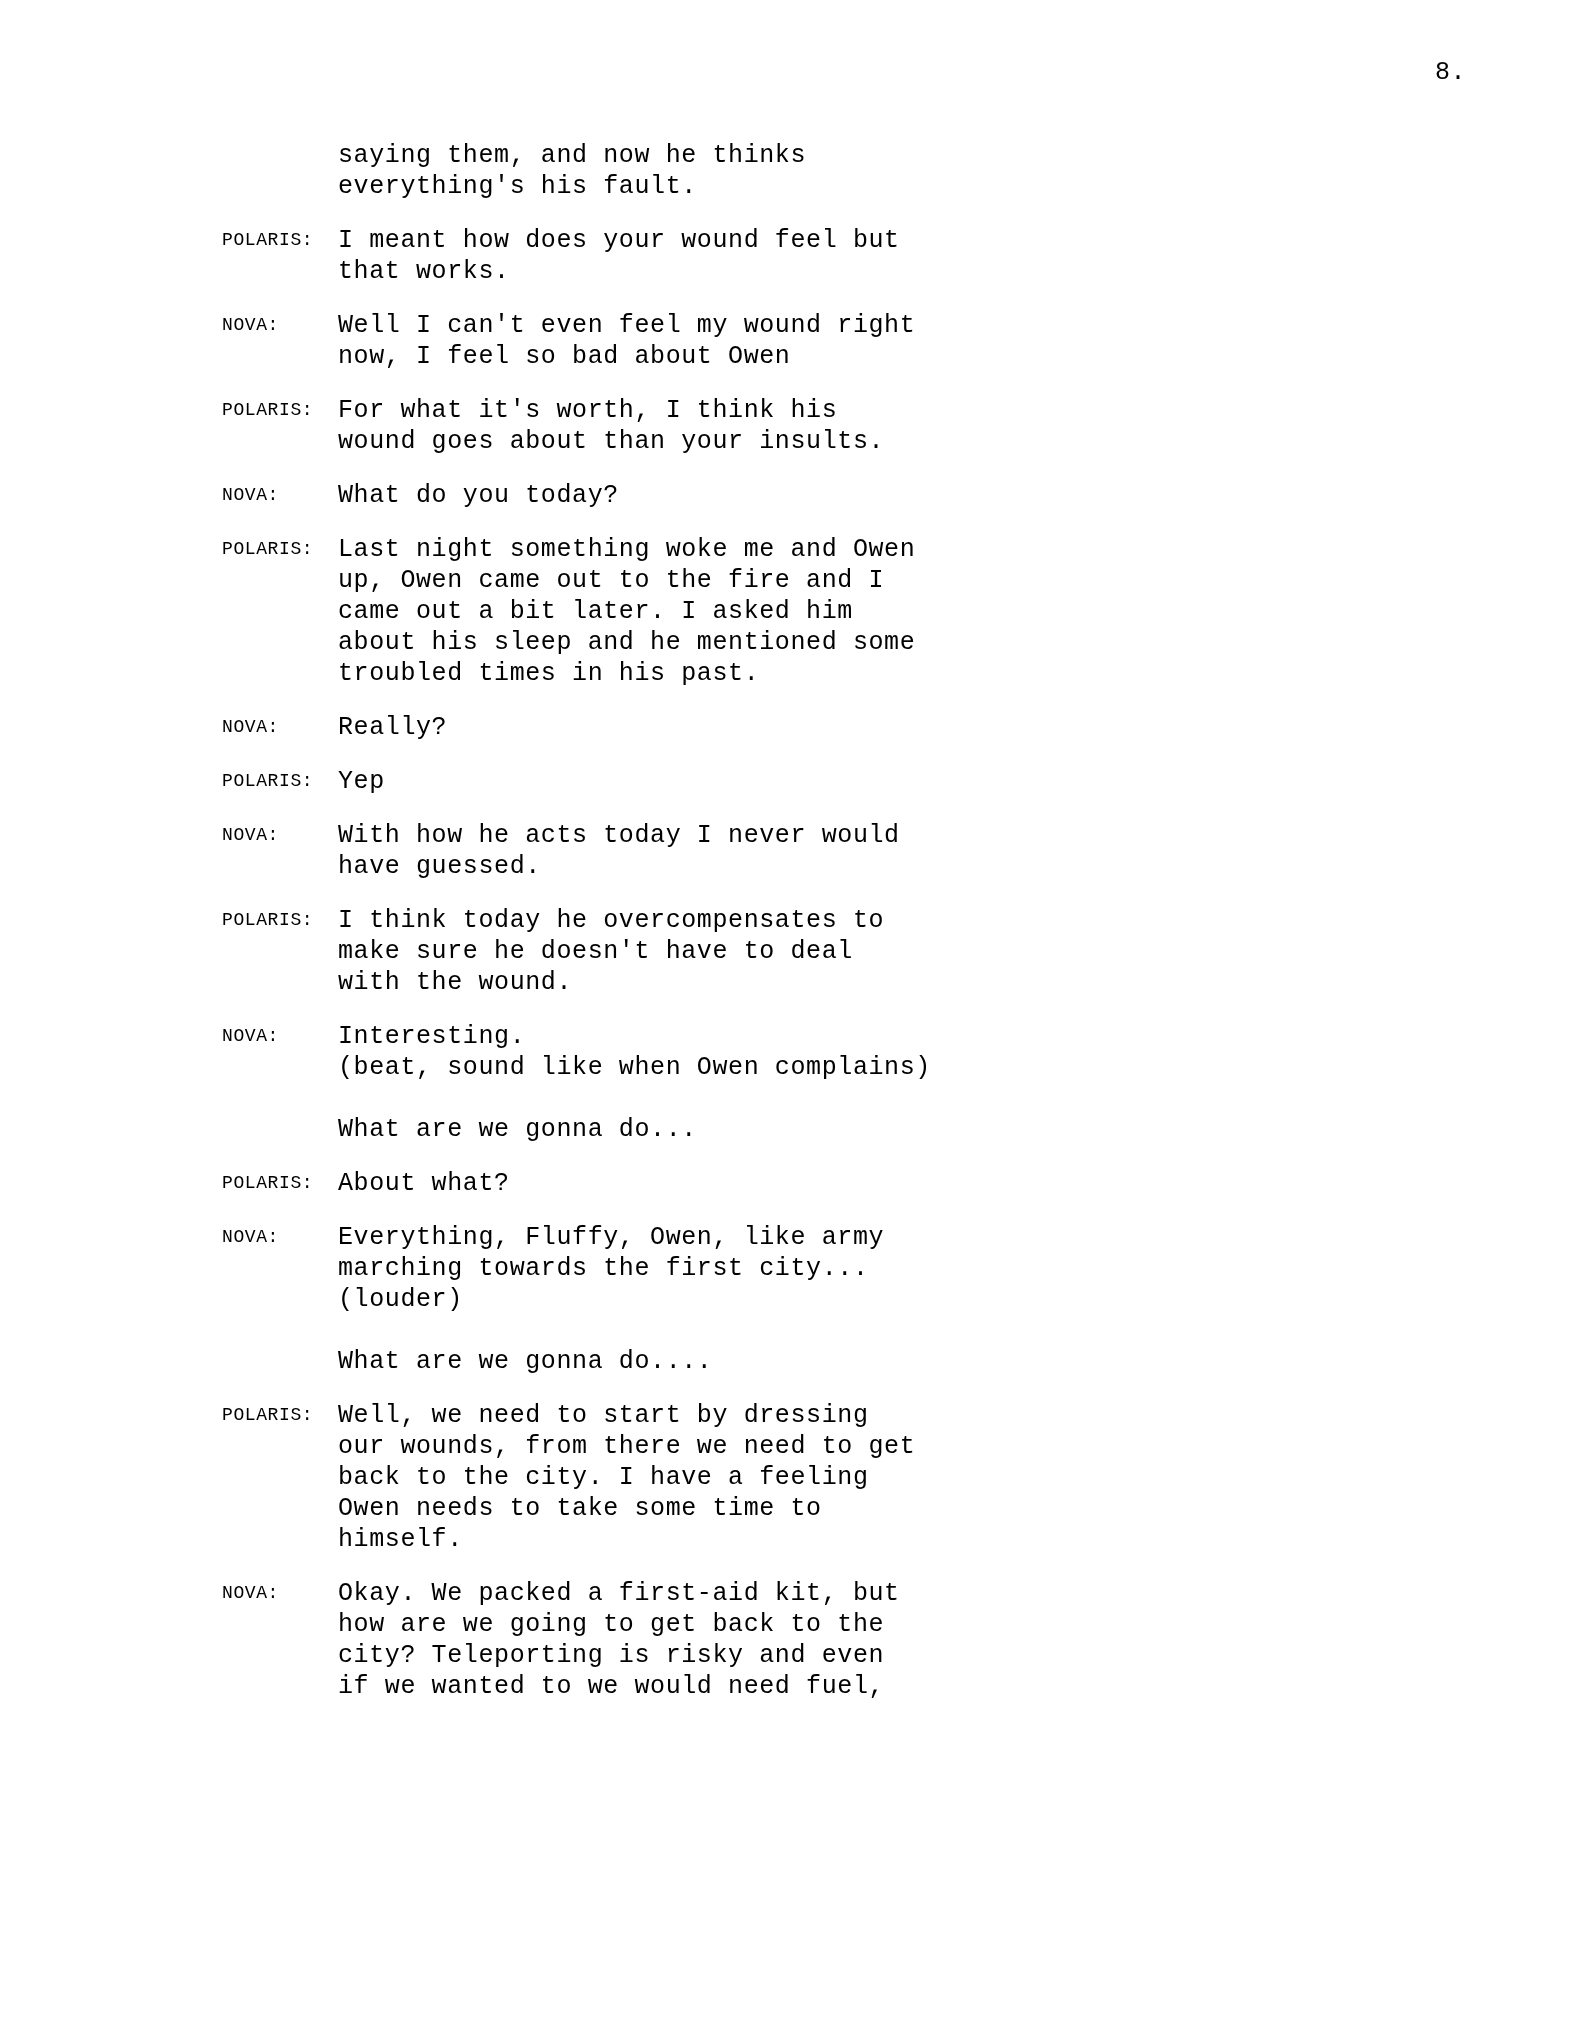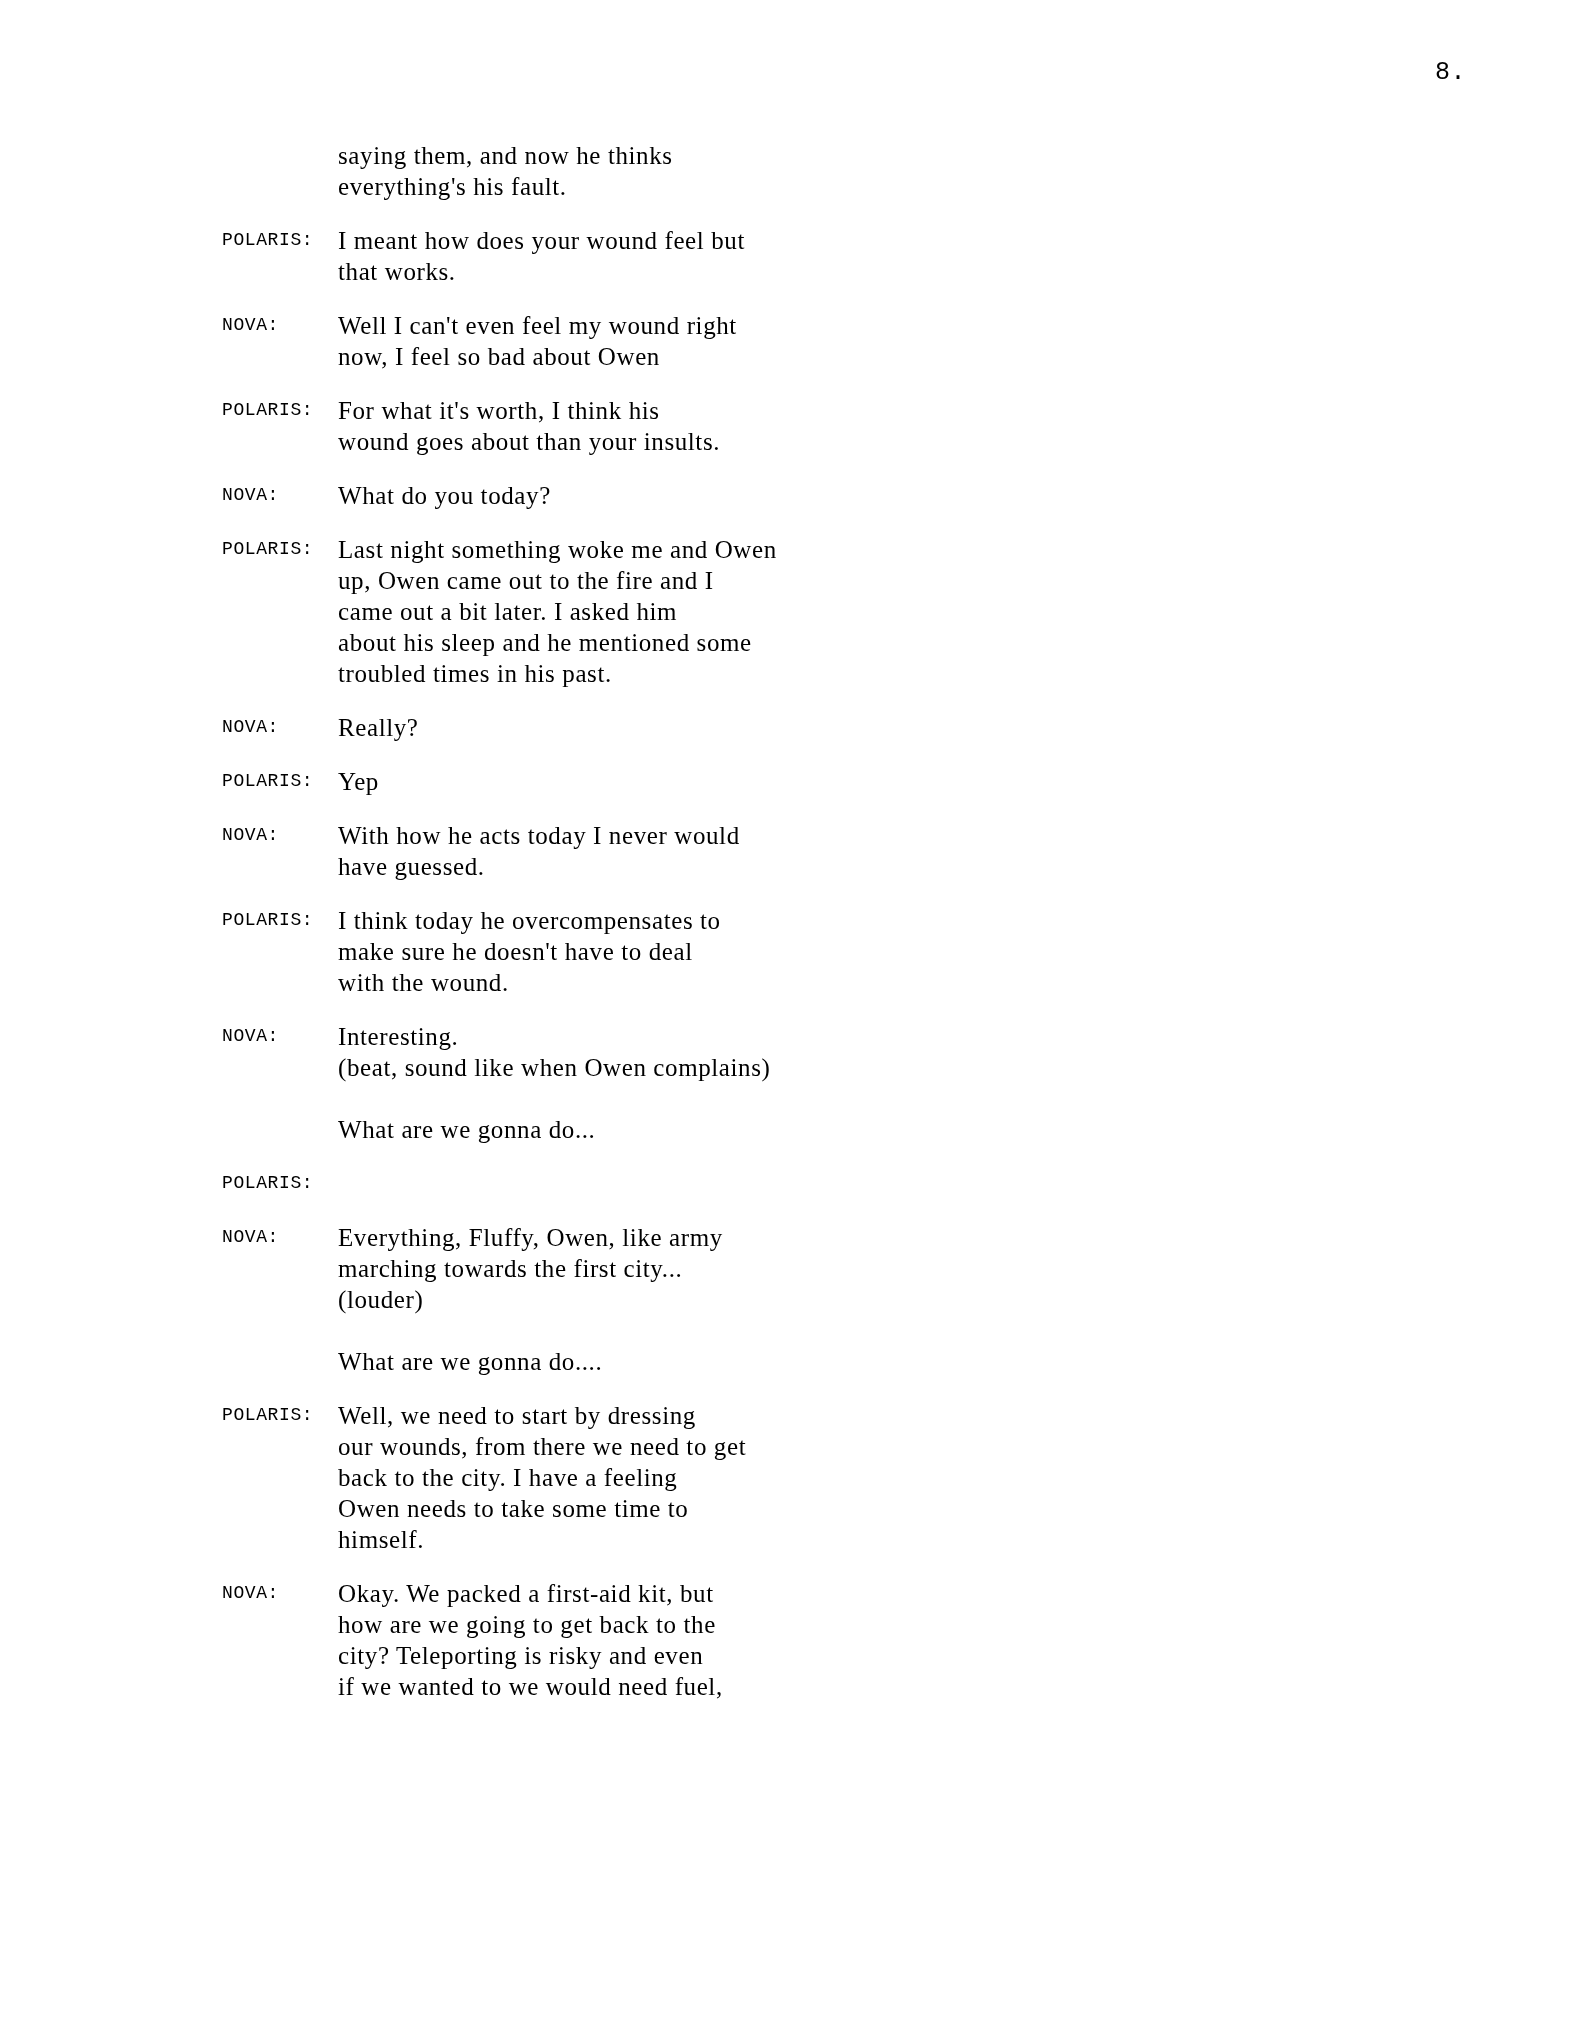--- a/index.html
+++ b/index.html
@@ -47,21 +47,20 @@
   }
   .lines {
     flex: 1 1 auto;
     padding-left: 8px;
     padding-right: 96px;
     box-sizing: border-box;
     font-size: 25px;
     line-height: 31px;
     letter-spacing: 0.6px;
     white-space: pre-wrap;
-    font-family: Liberation Serif, serif;
   }
 </style>
 </head>
 <body>
 
 <div class="page">
 
   <div class="page-number">8.</div>
 
   <div class="script">
@@ -130,20 +129,21 @@
     <div class="block">
       <div class="cue">NOVA:</div>
       <div class="lines">Interesting.
 (beat, sound like when Owen complains)
 
 What are we gonna do...</div>
     </div>
 
     <div class="block">
       <div class="cue">POLARIS:</div>
+      <div class="lines">About what?</div>
     </div>
 
     <div class="block">
       <div class="cue">NOVA:</div>
       <div class="lines">Everything, Fluffy, Owen, like army
 marching towards the first city...
 (louder)
 
 What are we gonna do....</div>
     </div>

